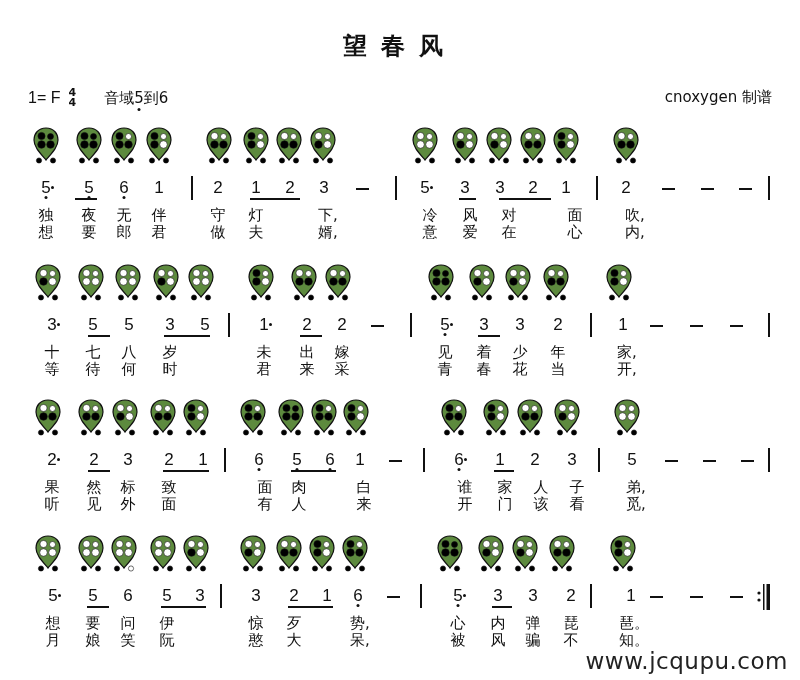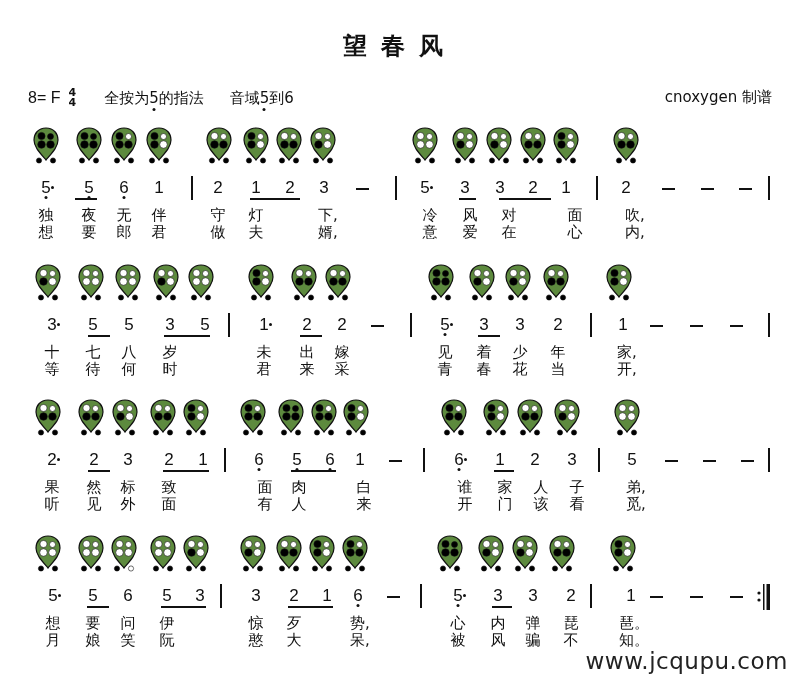--- a/index.html
+++ b/index.html
@@ -26,27 +26,24 @@
   .endbar{position:absolute;}
   .watermark{position:absolute;right:12px;top:648px;font-family:"DejaVu Sans",sans-serif;font-size:23px;color:#222;letter-spacing:0.5px;}
 </style>
 </head>
 <body>
 
 <div class="title">望春风</div>
 
 <div class="header">
   <div class="hdr-left">
-    <span class="key">8= F</span>
+    <span class="key">1= F</span>
     <span class="timesig">
       <span>4</span>
       <span>4</span>
-    </span>
-    <span>
-      <span>全按为</span><span class="dotbelow">5</span><span class="hdr-text">的指法</span>
     </span>
     <span>
       <span>音域</span><span class="dotbelow">5</span><span>到</span><span>6</span>
     </span>
   </div>
   <div class="hdr-right">cnoxygen 制谱</div>
 </div>
 
 <div id="score">
     <div class="system" style="top: 125px;">

